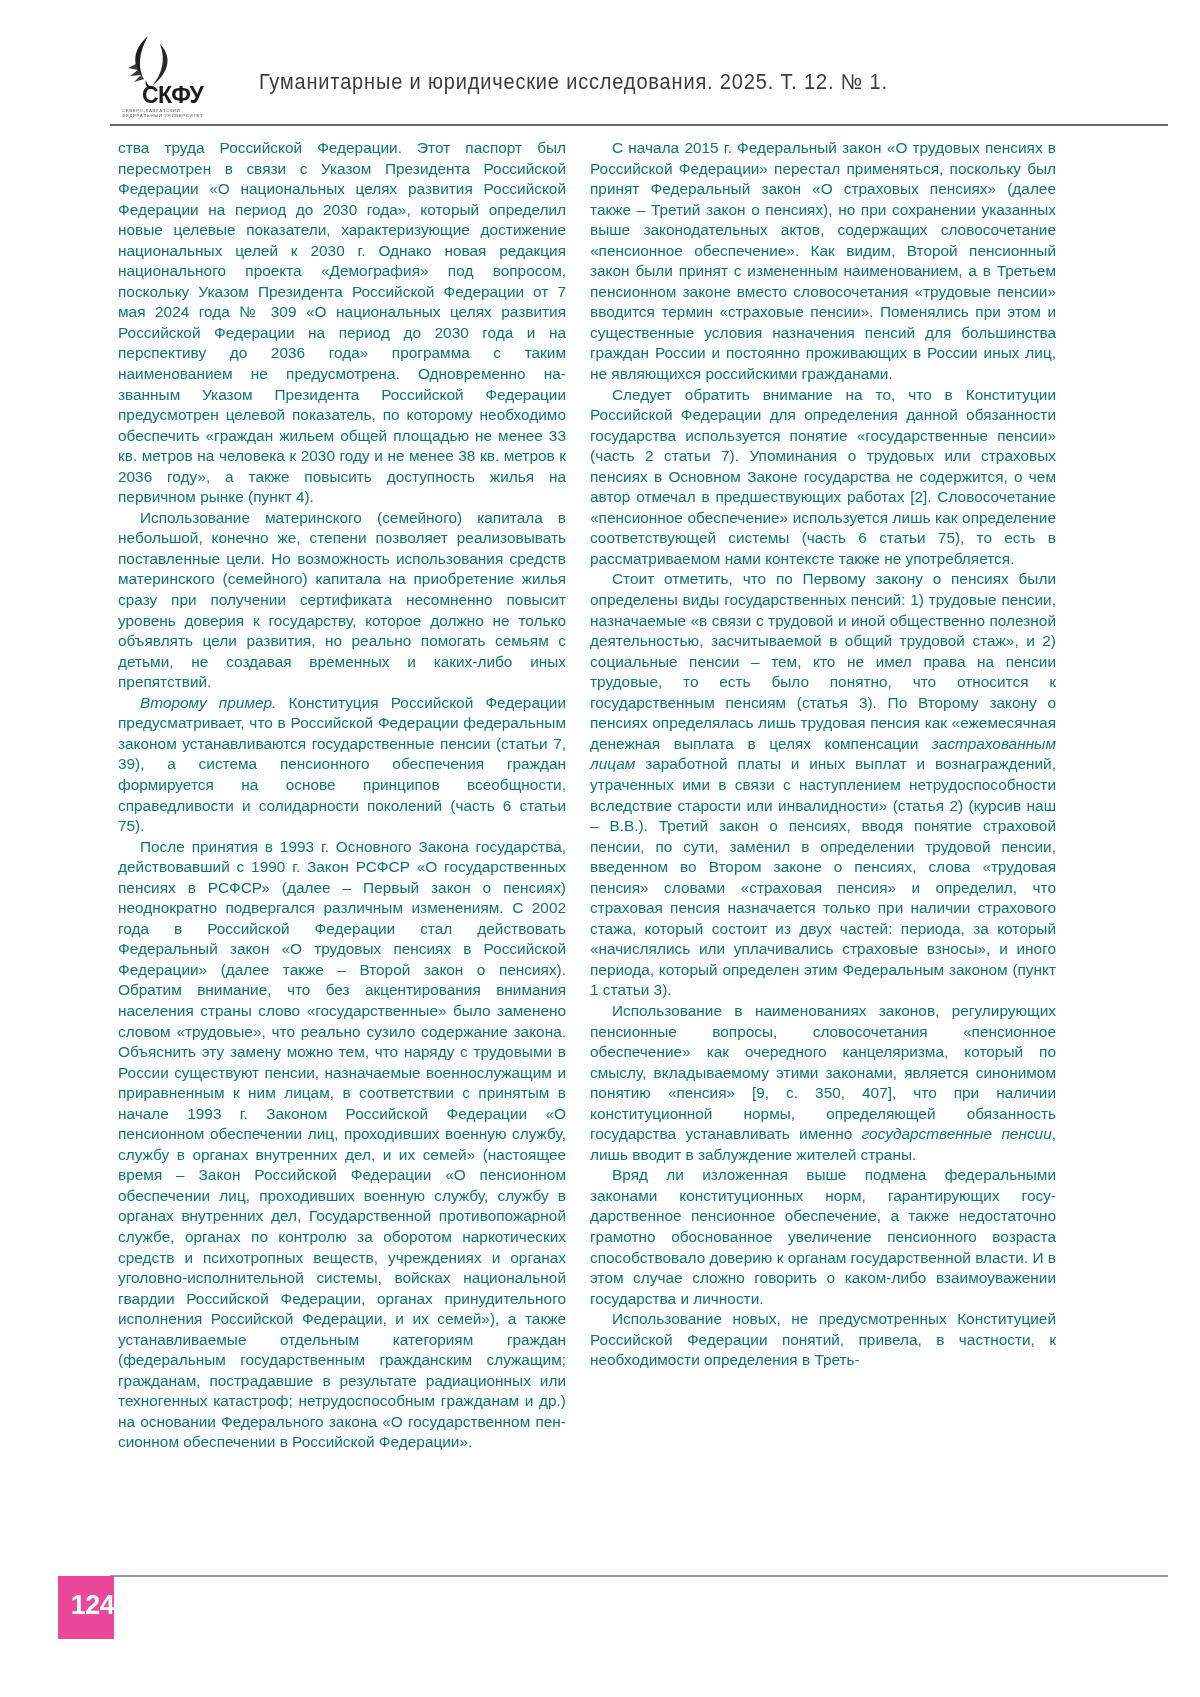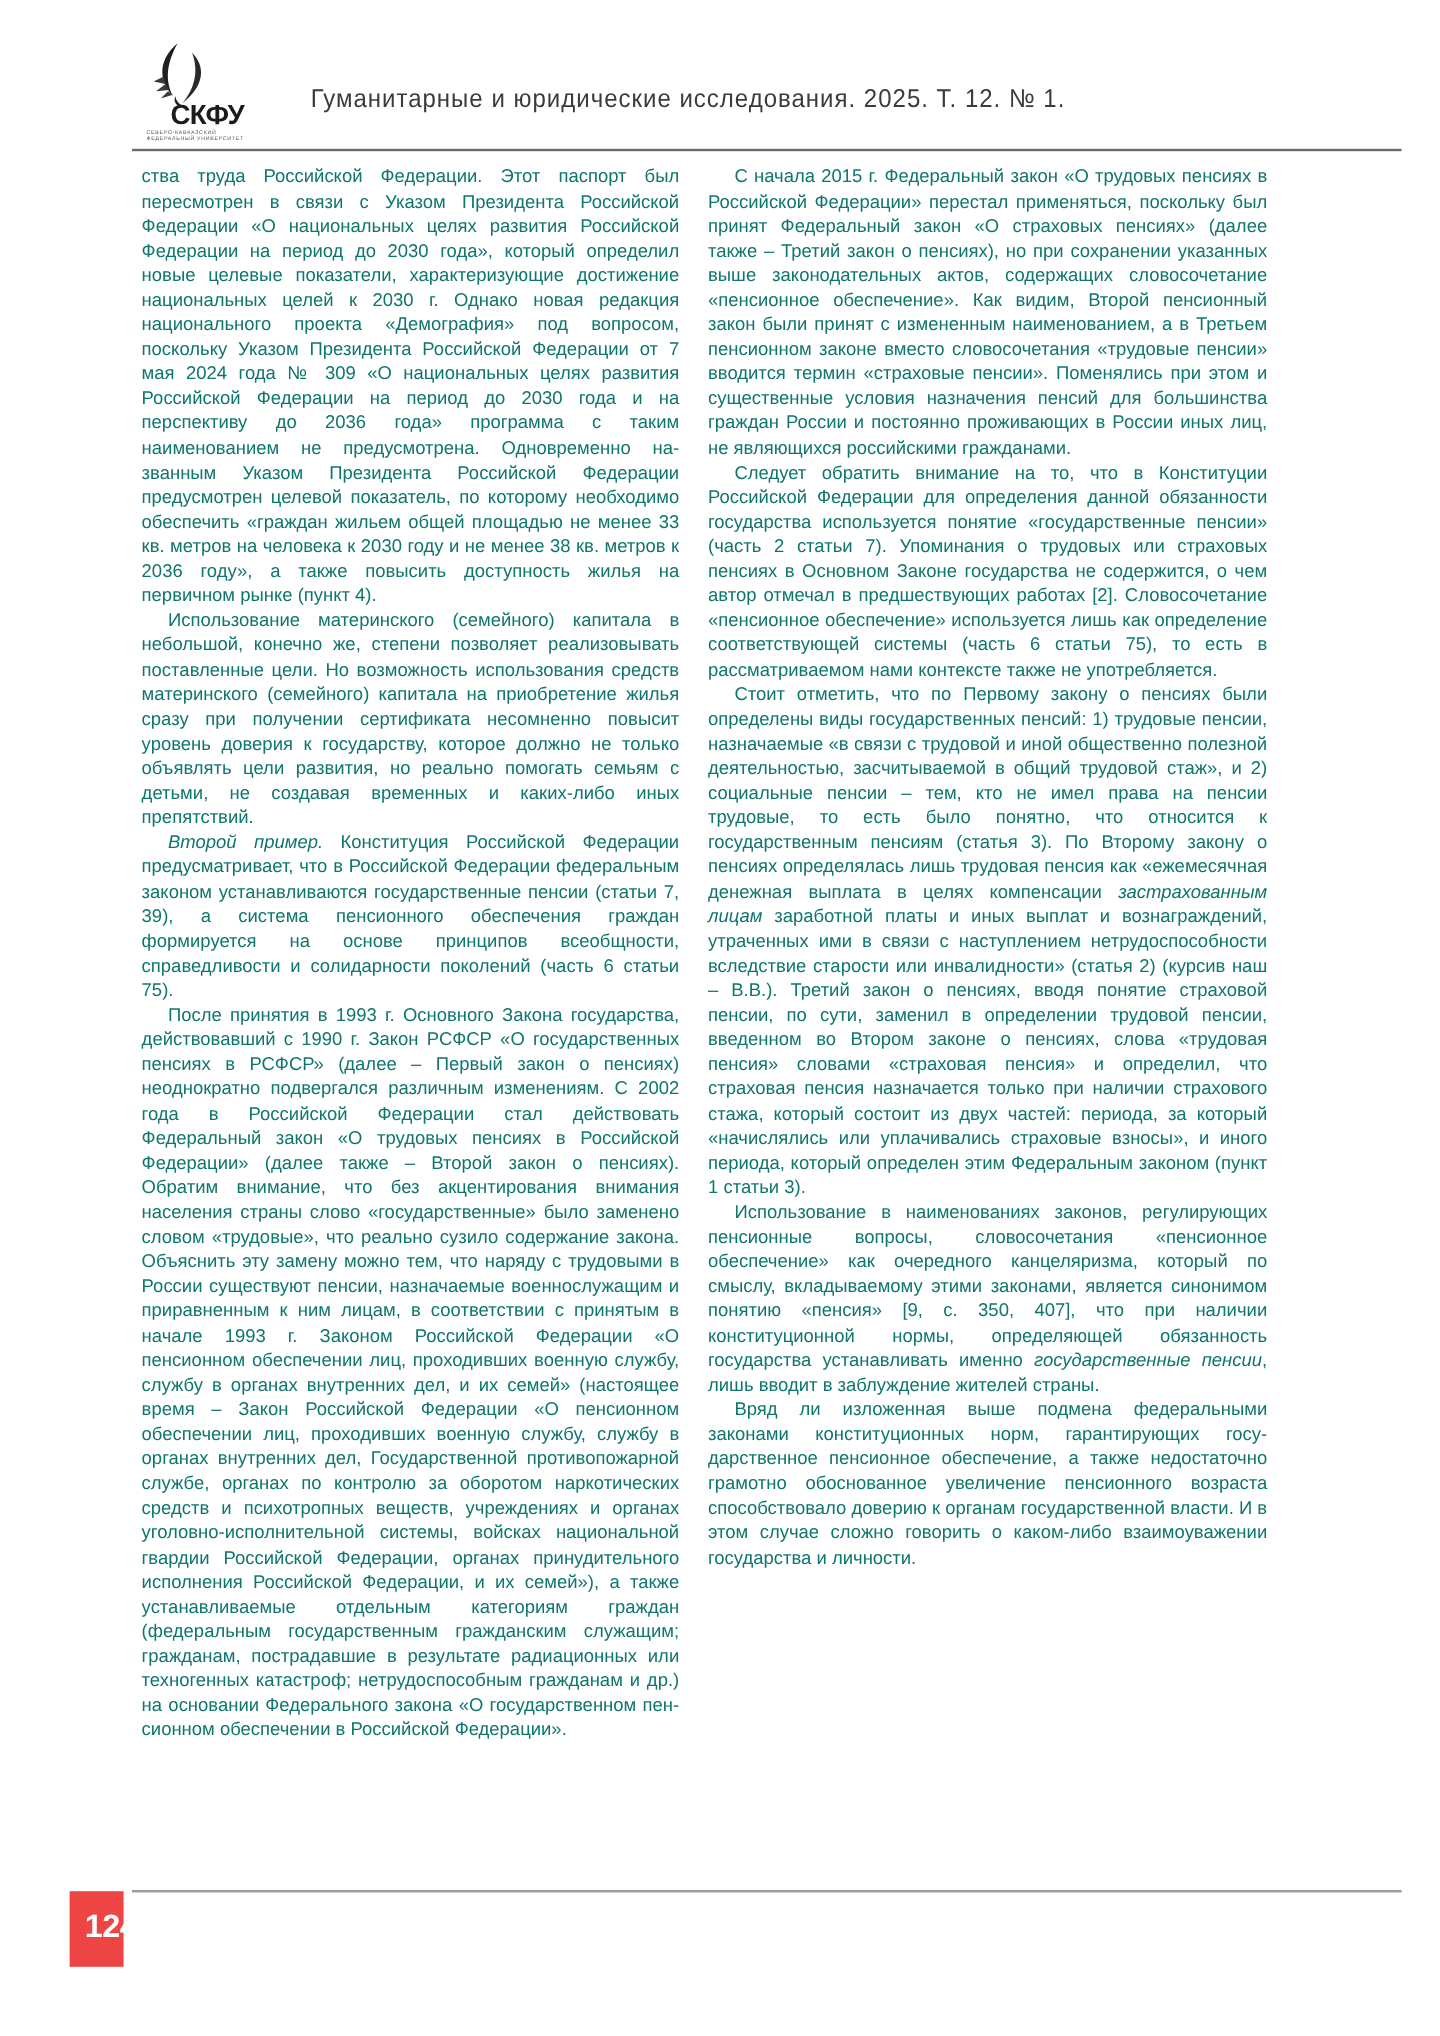--- a/index.html
+++ b/index.html
@@ -12,21 +12,21 @@
     .journal-title { position: absolute; left: 259px; top: 70px; font-size: 21.5px; letter-spacing: 0.9px; color: #3b3b3b; white-space: nowrap; transform: scaleX(0.93); transform-origin: left top; }
     .header-rule { position: absolute; left: 110px; top: 124px; width: 1058px; height: 2px; background: #6a6a6a; }
     .col { position: absolute; top: 138px; font-size: 15.4px; line-height: 20.55px; text-align: justify; hyphens: manual; color: #0f766e; }
     .col-left { left: 118px; width: 448px; }
     .col-right { left: 590px; width: 466px; }
     .col p { margin: 0; text-indent: 0; }
     .col p.indent { text-indent: 22px; }
     .col p.cont { text-indent: 0; }
     .col em { font-style: italic; }
     .footer-rule { position: absolute; left: 110px; top: 1575px; width: 1058px; height: 1.5px; background: #9a9a9a; }
-    .page-num-box { position: absolute; left: 58px; top: 1576px; width: 45px; height: 63px; background: #ef4444; }
+    .page-num-box { position: absolute; left: 58px; top: 1576px; width: 56px; height: 63px; background: #ec4899; }
     .page-num { position: absolute; left: 0; top: 14px; width: 69px; text-align: center; color: #ffffff; font-size: 27px; font-weight: bold; letter-spacing: -0.5px; }
   </style>
 </head>
 <body>
 
 <div class="header">
   <div class="logo">
     <svg width="60" height="58" viewBox="0 0 60 58">
       <path d="M22 2 C8 14 4 30 18 46 C12 34 12 20 22 2 Z" fill="#1f1f1f"></path>
       <path d="M34 10 C46 22 44 38 26 52 C36 40 40 26 34 10 Z" fill="#2a2a2a"></path>
@@ -41,28 +41,29 @@
       <div>ФЕДЕРАЛЬНЫЙ УНИВЕРСИТЕТ</div>
     </div>
   </div>
   <div class="journal-title">Гуманитарные и юридические исследования. 2025. Т. 12. № 1.</div>
   <div class="header-rule"></div>
 </div>
 
 <div class="col col-left">
   <p class="cont">ства труда Российской Федерации. Этот паспорт был пересмотрен в связи с Указом Президента Российской Федерации «О национальных целях развития Россий­ской Федерации на период до 2030 года», который опре­делил новые целевые показатели, характеризующие достижение национальных целей к 2030 г. Однако новая редакция национального проекта «Демография» под во­просом, поскольку Указом Президента Российской Феде­рации от 7 мая 2024 года № 309 «О национальных це­лях развития Российской Федерации на период до 2030 года и на перспективу до 2036 года» программа с таким наименованием не предусмотрена. Одновременно на­званным Указом Президента Российской Федерации предусмотрен целевой показатель, по которому необхо­димо обеспечить «граждан жильем общей площадью не менее 33 кв. метров на человека к 2030 году и не менее 38 кв. метров к 2036 году», а также повысить доступность жилья на первичном рынке (пункт 4).</p>
   <p class="indent">Использование материнского (семейного) капитала в небольшой, конечно же, степени позволяет реализо­вывать поставленные цели. Но возможность исполь­зования средств материнского (семейного) капитала на приобретение жилья сразу при получении сертифи­ката несомненно повысит уровень доверия к государ­ству, которое должно не только объявлять цели разви­тия, но реально помогать семьям с детьми, не создавая временных и каких-либо иных препятствий.</p>
-  <p class="indent"><em>Второй пример.</em><span> Конституция Российской Федерации предусматривает, что в Российской Федерации феде­ральным законом устанавливаются государственные пенсии (статьи 7, 39), а система пенсионного обеспе­чения граждан формируется на основе принципов все­общности, справедливости и солидарности поколений (часть 6 статьи 75).</span></p>
+  <p class="indent"><em>Второму пример.</em><span> Конституция Российской Федерации предусматривает, что в Российской Федерации феде­ральным законом устанавливаются государственные пенсии (статьи 7, 39), а система пенсионного обеспе­чения граждан формируется на основе принципов все­общности, справедливости и солидарности поколений (часть 6 статьи 75).</span></p>
   <p class="indent">После принятия в 1993 г. Основного Закона государ­ства, действовавший с 1990 г. Закон РСФСР «О госу­дарственных пенсиях в РСФСР» (далее – Первый за­кон о пенсиях) неоднократно подвергался различным изменениям. С 2002 года в Российской Федерации стал действовать Федеральный закон «О трудовых пенсиях в Российской Федерации» (далее также – Второй закон о пенсиях). Обратим внимание, что без акцентирования внимания населения страны слово «государственные» было заменено словом «трудовые», что реально су­зило содержание закона. Объяснить эту замену мож­но тем, что наряду с трудовыми в России существуют пенсии, назначаемые военнослужащим и приравнен­ным к ним лицам, в соответствии с принятым в начале 1993 г. Законом Российской Федерации «О пенсионном обеспечении лиц, проходивших военную службу, служ­бу в органах внутренних дел, и их семей» (настоящее время – Закон Российской Федерации «О пенсионном обеспечении лиц, проходивших военную службу, служ­бу в органах внутренних дел, Государственной проти­вопожарной службе, органах по контролю за оборотом наркотических средств и психотропных веществ, учреж­дениях и органах уголовно-исполнительной системы, войсках национальной гвардии Российской Федера­ции, органах принудительного исполнения Российской Федерации, и их семей»), а также устанавливаемые отдельным категориям граждан (федеральным государ­ственным гражданским служащим; гражданам, постра­давшие в результате радиационных или техногенных катастроф; нетрудоспособным гражданам и др.) на ос­новании Федерального закона «О государственном пен­сионном обеспечении в Российской Федерации».</p>
 </div>
 
 <div class="col col-right">
   <p class="indent">С начала 2015 г. Федеральный закон «О трудовых пенсиях в Российской Федерации» перестал применять­ся, поскольку был принят Федеральный закон «О стра­ховых пенсиях» (далее также – Третий закон о пенсиях), но при сохранении указанных выше законодательных актов, содержащих словосочетание «пенсионное обе­спечение». Как видим, Второй пенсионный закон были принят с измененным наименованием, а в Третьем пенсионном законе вместо словосочетания «трудовые пенсии» вводится термин «страховые пенсии». Поме­нялись при этом и существенные условия назначения пенсий для большинства граждан России и постоянно проживающих в России иных лиц, не являющихся рос­сийскими гражданами.</p>
   <p class="indent">Следует обратить внимание на то, что в Конститу­ции Российской Федерации для определения данной обязанности государства используется понятие «госу­дарственные пенсии» (часть 2 статьи 7). Упоминания о трудовых или страховых пенсиях в Основном Зако­не государства не содержится, о чем автор отмечал в предшествующих работах [2]. Словосочетание «пен­сионное обеспечение» используется лишь как опре­деление соответствующей системы (часть 6 статьи 75), то есть в рассматриваемом нами контексте также не употребляется.</p>
   <p class="indent"><span>Стоит отметить, что по Первому закону о пенсиях были определены виды государственных пенсий: 1) тру­довые пенсии, назначаемые «в связи с трудовой и иной общественно полезной деятельностью, засчитываемой в общий трудовой стаж», и 2) социальные пенсии – тем, кто не имел права на пенсии трудовые, то есть было по­нятно, что относится к государственным пенсиям (статья 3). По Второму закону о пенсиях определялась лишь трудовая пенсия как «ежемесячная денежная выплата в целях компенсации </span><em>застрахованным лицам</em><span> зарабо­тной платы и иных выплат и вознаграждений, утраченных ими в связи с наступлением нетрудоспособности вслед­ствие старости или инвалидности» (статья 2) (курсив наш – В.В.). Третий закон о пенсиях, вводя понятие стра­ховой пенсии, по сути, заменил в определении трудовой пенсии, введенном во Втором законе о пенсиях, слова «трудовая пенсия» словами «страховая пенсия» и опре­делил, что страховая пенсия назначается только при на­личии страхового стажа, который состоит из двух частей: периода, за который «начислялись или уплачивались страховые взносы», и иного периода, который определен этим Федеральным законом (пункт 1 статьи 3).</span></p>
   <p class="indent"><span>Использование в наименованиях законов, регули­рующих пенсионные вопросы, словосочетания «пен­сионное обеспечение» как очередного канцеляризма, который по смыслу, вкладываемому этими законами, является синонимом понятию «пенсия» [9, с. 350, 407], что при наличии конституционной нормы, определяю­щей обязанность государства устанавливать именно </span><em>государственные пенсии</em><span>, лишь вводит в заблуждение жителей страны.</span></p>
   <p class="indent">Вряд ли изложенная выше подмена федеральными законами конституционных норм, гарантирующих госу­дарственное пенсионное обеспечение, а также недоста­точно грамотно обоснованное увеличение пенсионного возраста способствовало доверию к органам государ­ственной власти. И в этом случае сложно говорить о ка­ком-либо взаимоуважении государства и личности.</p>
+  <p class="indent">Использование новых, не предусмотренных Кон­ституцией Российской Федерации понятий, привела, в частности, к необходимости определения в Треть-</p>
 </div>
 
 <div class="footer-rule"></div>
 <div class="page-num-box">
   <div class="page-num">124</div>
 </div>
 
 </body></html>

